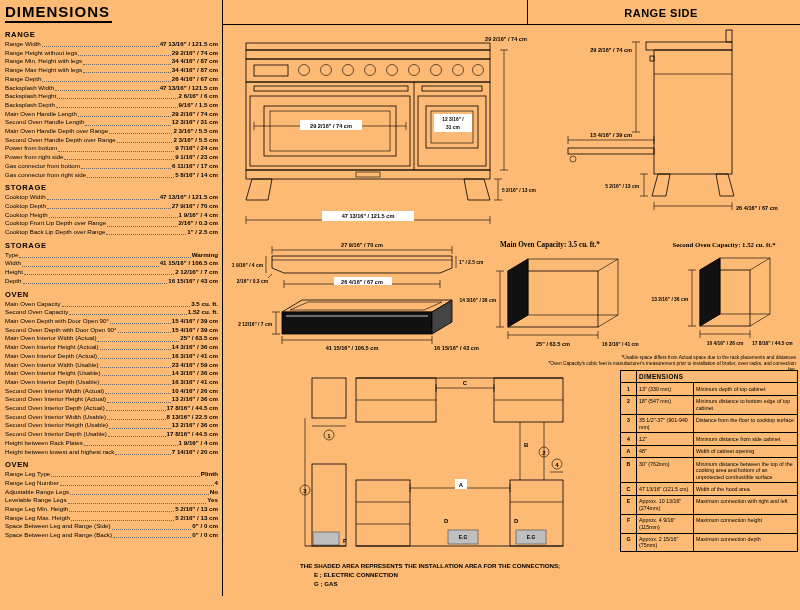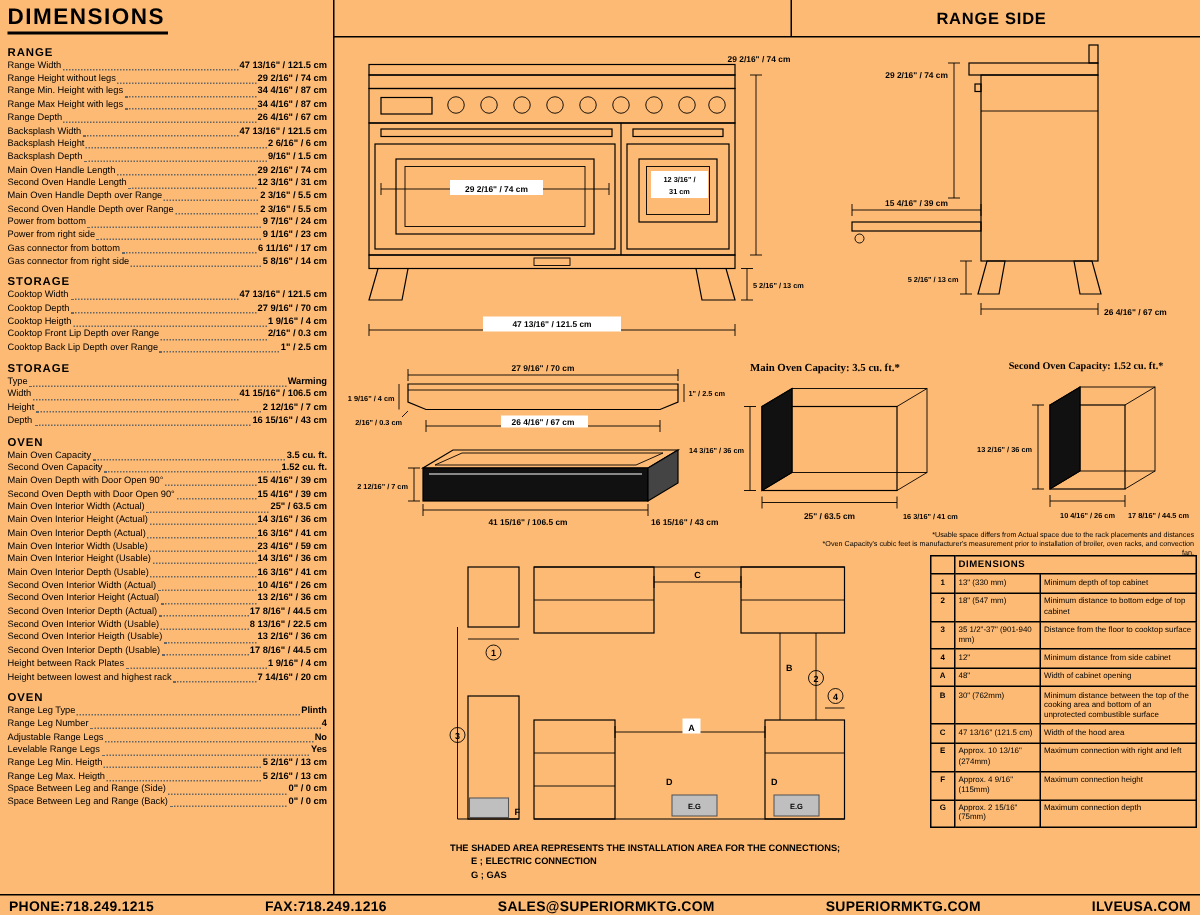--- a/index.html
+++ b/index.html
@@ -692,21 +692,14 @@
         </tr>
 
         <tr>
           <td class="c-id">G</td>
           <td class="c-dim">Approx. 2 15/16" (75mm)</td>
           <td>Maximum connection depth</td>
         </tr>
       </tbody>
   </table>
 
-  <div class="footer">
-    <span>PHONE:718.249.1215</span>
-    <span>FAX:718.249.1216</span>
-    <span>SALES@SUPERIORMKTG.COM</span>
-    <span>SUPERIORMKTG.COM</span>
-    <span>ILVEUSA.COM</span>
-  </div>
 
 </div>
 
 </body></html>

